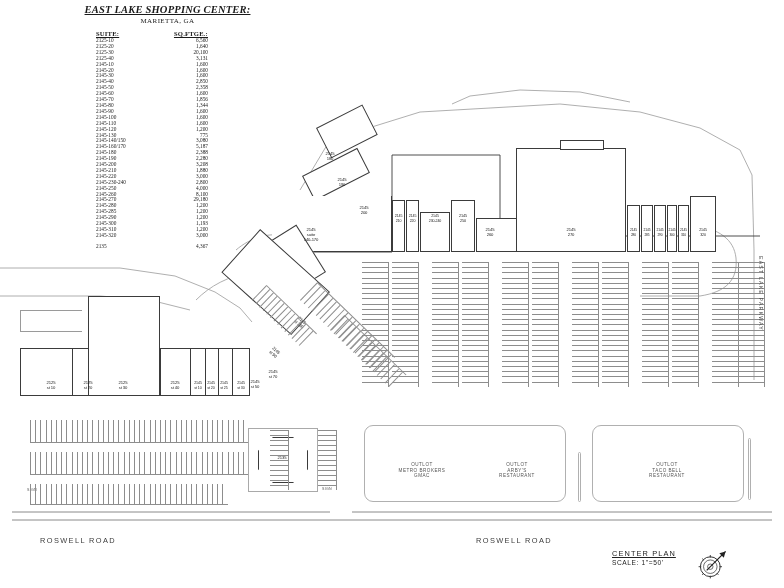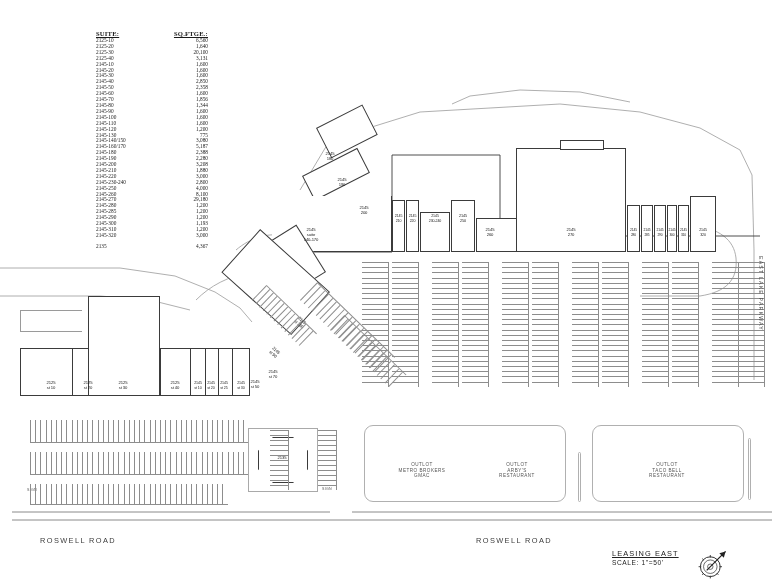--- a/index.html
+++ b/index.html
@@ -55,20 +55,24 @@
 
   
   .stalls{position:absolute;}
   .stall{position:absolute;background:#8d8d8d;}
 </style>
 </head>
 <body>
 
 <div id="sheet">
 
+  <div id="titleblock">
+    <div class="ctr-title">EAST LAKE SHOPPING CENTER:</div>
+    <div class="ctr-sub">MARIETTA, GA</div>
+  </div>
 
   <div id="schedule">
     <div class="sch-head">
       <span>SUITE:</span>
       <span>SQ.FTGE.:</span>
     </div>
     <div id="sch-body">
         <div class="sch-row">
           <div class="s">2125-10</div>
           <div class="q">6,560</div>
@@ -953,21 +957,21 @@
       <line x1="12" y1="512" x2="330" y2="512"></line>
       <line x1="352" y1="512" x2="772" y2="512"></line>
       <line x1="12" y1="520" x2="772" y2="520"></line>
     </g>
   </svg>
   <div class="road-lbl" style="left:40px;top:536px;">ROSWELL  ROAD</div>
   <div class="road-lbl" style="left:476px;top:536px;">ROSWELL  ROAD</div>
   <div class="vert-lbl" style="left:758px;top:256px;">EAST  LAKE  PARKWAY</div>
 
   <div id="legend">
-    <div class="lg1">LEASING  EAST</div>
+    <div class="lg1">CENTER  PLAN</div>
     <div class="lg2">SCALE:  1"=50'</div>
   </div>
   <svg id="compass" viewBox="0 0 40 40">
     <circle cx="17" cy="23" r="11" fill="none" stroke="#333" stroke-width="1.1"></circle>
     <circle cx="17" cy="23" r="7.5" fill="none" stroke="#333" stroke-width="0.8"></circle>
     <circle cx="17" cy="23" r="3" fill="none" stroke="#333" stroke-width="0.8"></circle>
     <g stroke="#333" stroke-width="1">
       <line x1="17" y1="10" x2="17" y2="13"></line>
         <line x1="17" y1="33" x2="17" y2="36"></line>
       <line x1="4" y1="23" x2="7" y2="23"></line>

